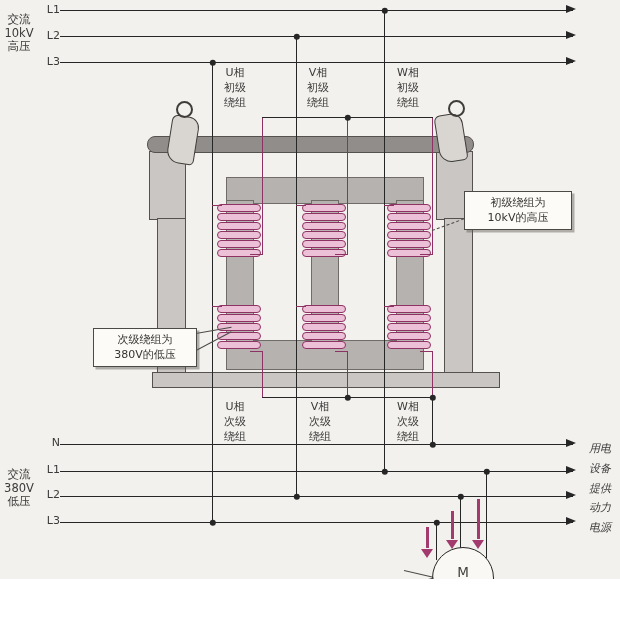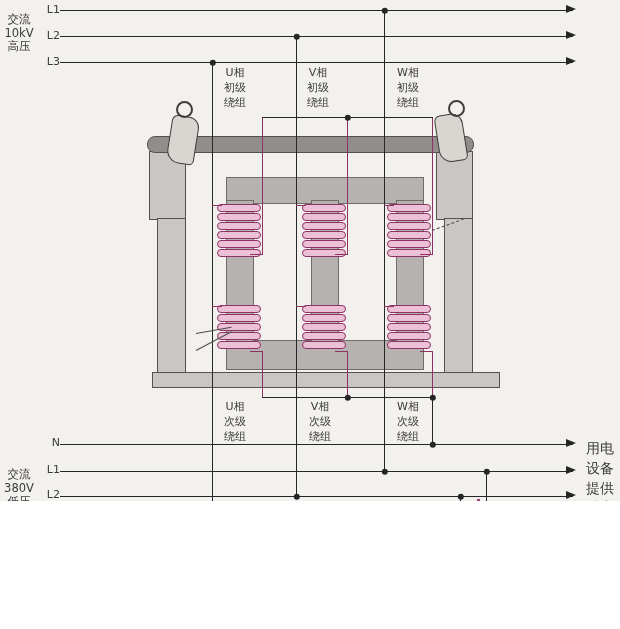--- a/index.html
+++ b/index.html
@@ -1,17 +1,17 @@
 <!DOCTYPE html>
 <html style="--bg: #f3f1ed; --wire: #262626; --magenta: #8d3263; --coil_fill: #ecc0d6; --coil_border: #8d3263; --core: #b5b2af; --tank: #c9c6c3; --tank_bar: #908d8a; --text: #3a3a3a; --arrow: #a23a6e; --box_border: #4c4a47; --box_bg: #fcfbf8;"><head>
 <meta charset="utf-8">
 <style>
   html,body{margin:0;padding:0;}
   .stage{
-    position:relative; width:620px; height:501px; overflow:hidden;
+    position:relative; width:620px; height:579px; overflow:hidden;
     background:var(--bg,#f3f1ed);
     font-family:"DejaVu Sans","Liberation Sans",sans-serif;
     color:var(--text,#3a3a3a);
   }
   .label{position:absolute; white-space:pre-line; text-align:center;
     font-size:11px; line-height:15px; color:var(--text,#3a3a3a);}
   .title-block{font-size:11.5px; line-height:13.5px;}
   .bus-label{font-size:11px; line-height:12px; text-align:right;}
   .hline{position:absolute; height:0; border-top:1.8px solid var(--wire,#262626);}
   .hline.arrow::after{content:''; position:absolute; right:-3px; top:-5.7px;
@@ -43,21 +43,21 @@
     white-space:pre-line; color:#363430;}
   .pline{position:absolute; height:0; border-top:1.4px solid var(--box_border,#4c4a47);
     transform-origin:left center;}
   .pline.dash{border-top-style:dashed;}
   .motor-circle{position:absolute; left:432px; top:547px; width:62px; height:62px;
     border-radius:50%; border:1.7px solid var(--wire,#262626); background:#faf8f5;
     display:flex; flex-direction:column; align-items:center; justify-content:center;
     box-sizing:border-box;}
   .motor-m{font-size:13.5px; line-height:14px; color:#44423e;}
   .motor-ph{font-size:11px; line-height:12px; color:#44423e;}
-  .load-text{font-size:14px; line-height:19.8px;}
+  .load-text{font-size:11px; line-height:19.8px;font-style:italic;}
   .caption{font-size:13px; letter-spacing:1.5px; color:#45433f;}
 </style>
 </head>
 <body>
 
 <div class="stage">
 
   <div class="label title-block" style="left:0px;top:13px;width:38px">交流
 10kV
 高压</div>
@@ -216,20 +216,24 @@
   <div class="dot" style="left:433px;top:398px"></div>
   <div class="dot" style="left:433px;top:445px"></div>
   <div class="dot" style="left:385px;top:472px"></div>
   <div class="dot" style="left:487px;top:472px"></div>
   <div class="dot" style="left:297px;top:497px"></div>
   <div class="dot" style="left:461px;top:497px"></div>
   <div class="dot" style="left:213px;top:523px"></div>
   <div class="dot" style="left:437px;top:523px"></div>
 
   <div class="pline dash" style="left:432px;top:230px;width:34px;transform:rotate(-20deg)"></div>
+  <div class="callout" style="left:464px;top:191px;width:100px">初级绕组为
+10kV的高压</div>
 
   <div class="pline" style="left:196px;top:333px;width:36px;transform:rotate(-10deg)"></div>
   <div class="pline" style="left:196px;top:350px;width:40px;transform:rotate(-28deg)"></div>
+  <div class="callout" style="left:93px;top:328px;width:96px">次级绕组为
+380V的低压</div>
 
   <div class="pline" style="left:404px;top:570px;width:30px;transform:rotate(13deg)"></div>
   <div class="pline" style="left:404px;top:586px;width:31px;transform:rotate(-16deg)"></div>
 
 </div>
 
 </body></html>

